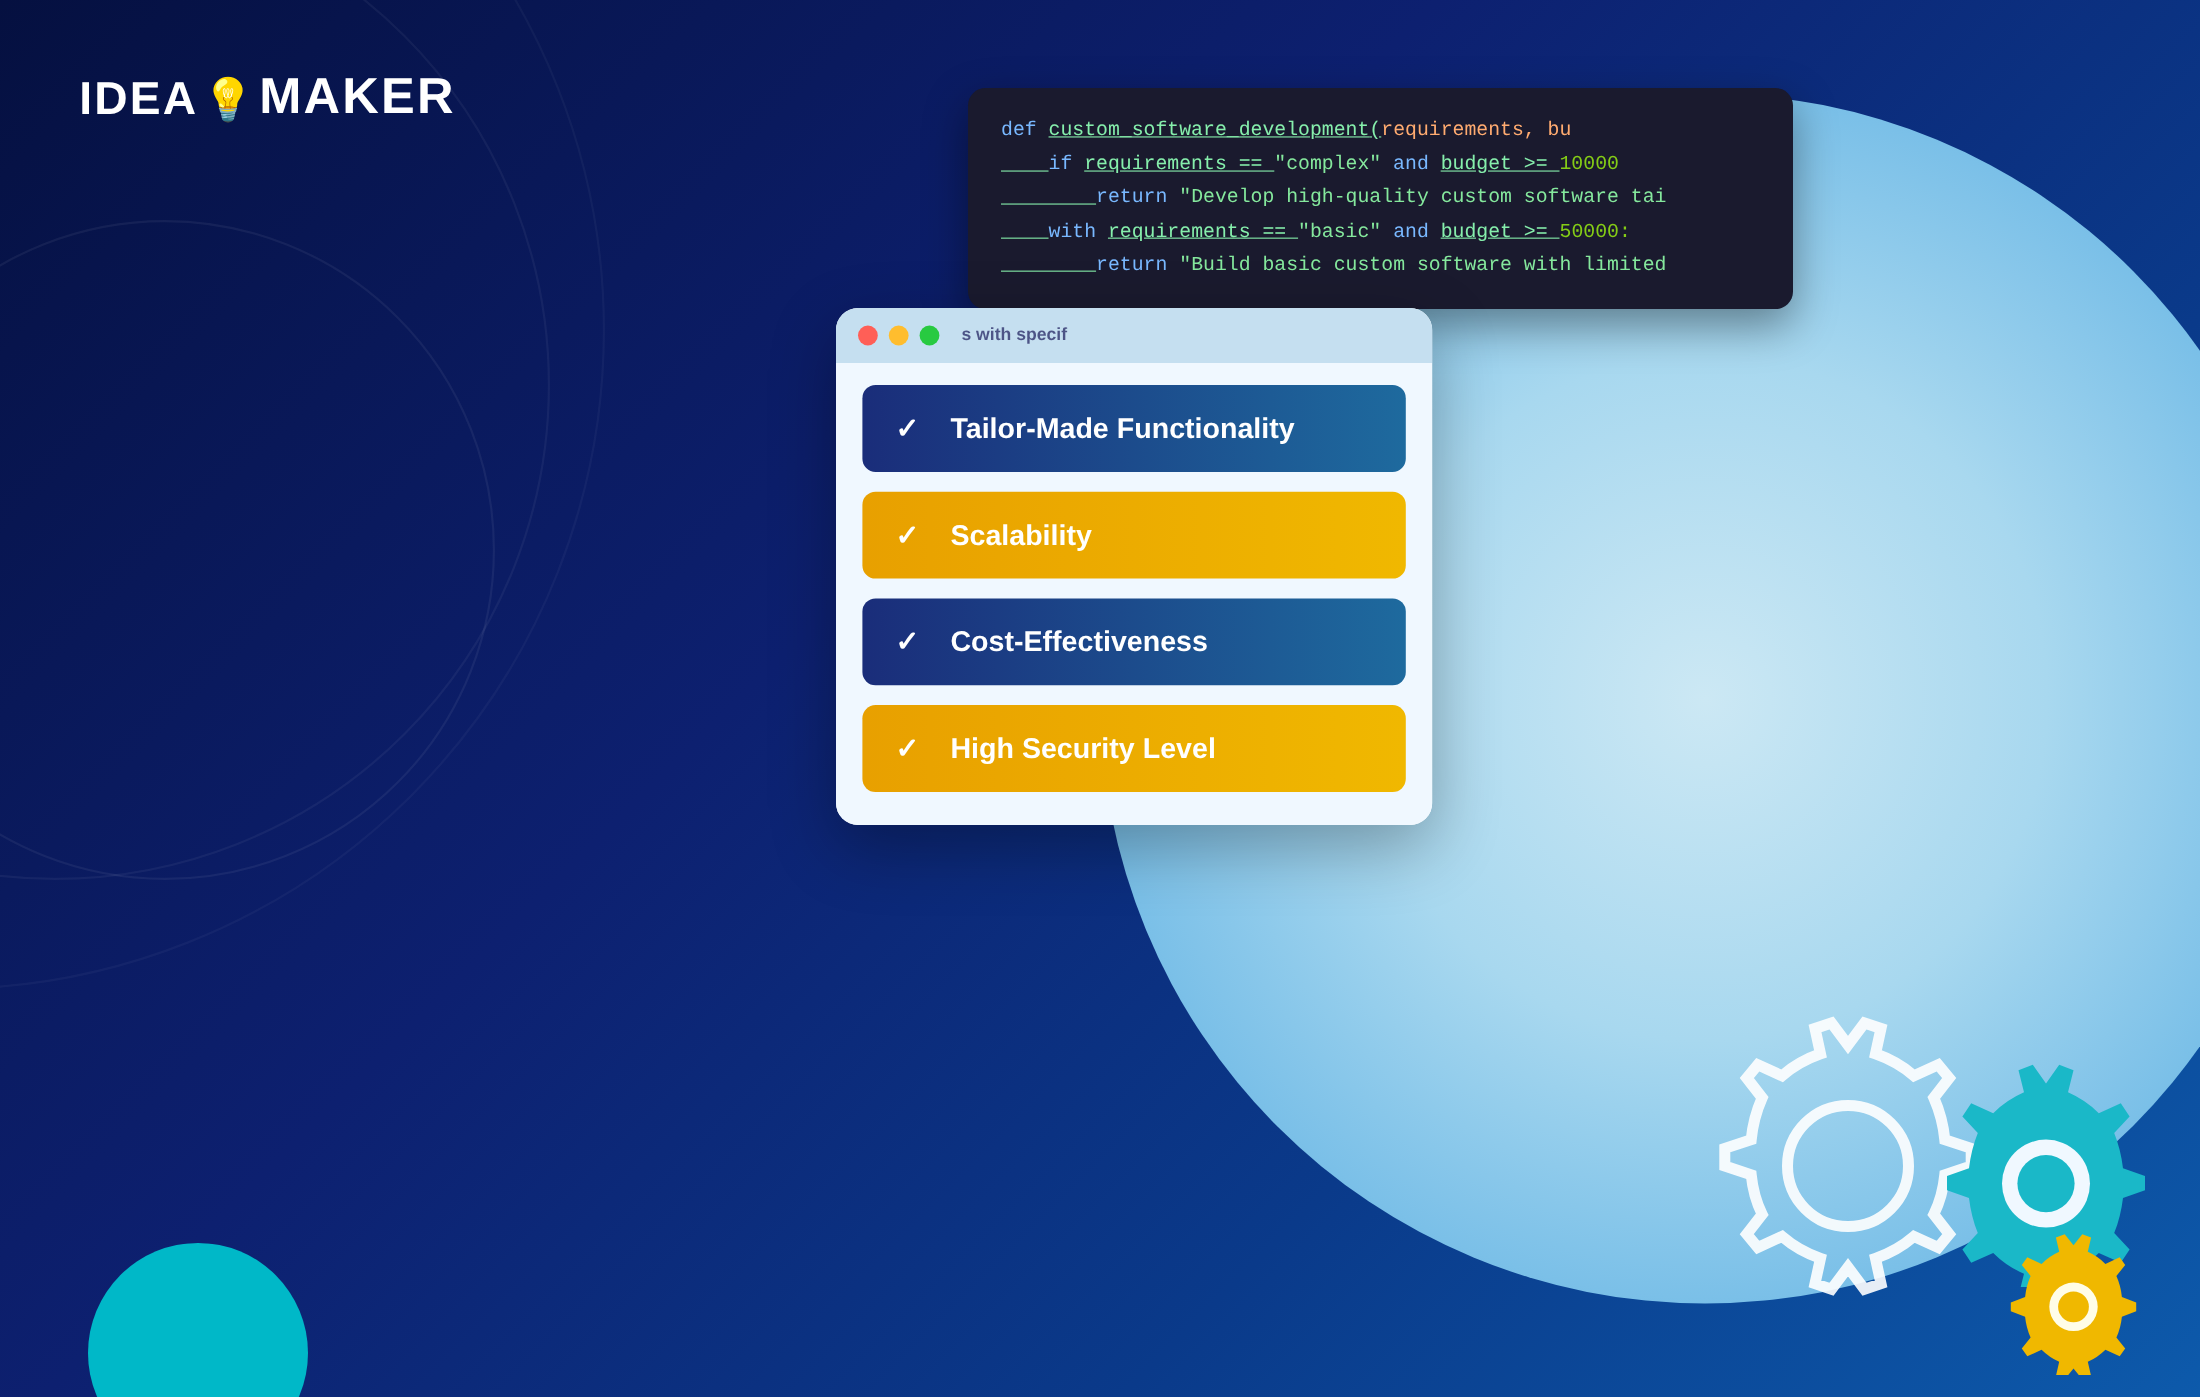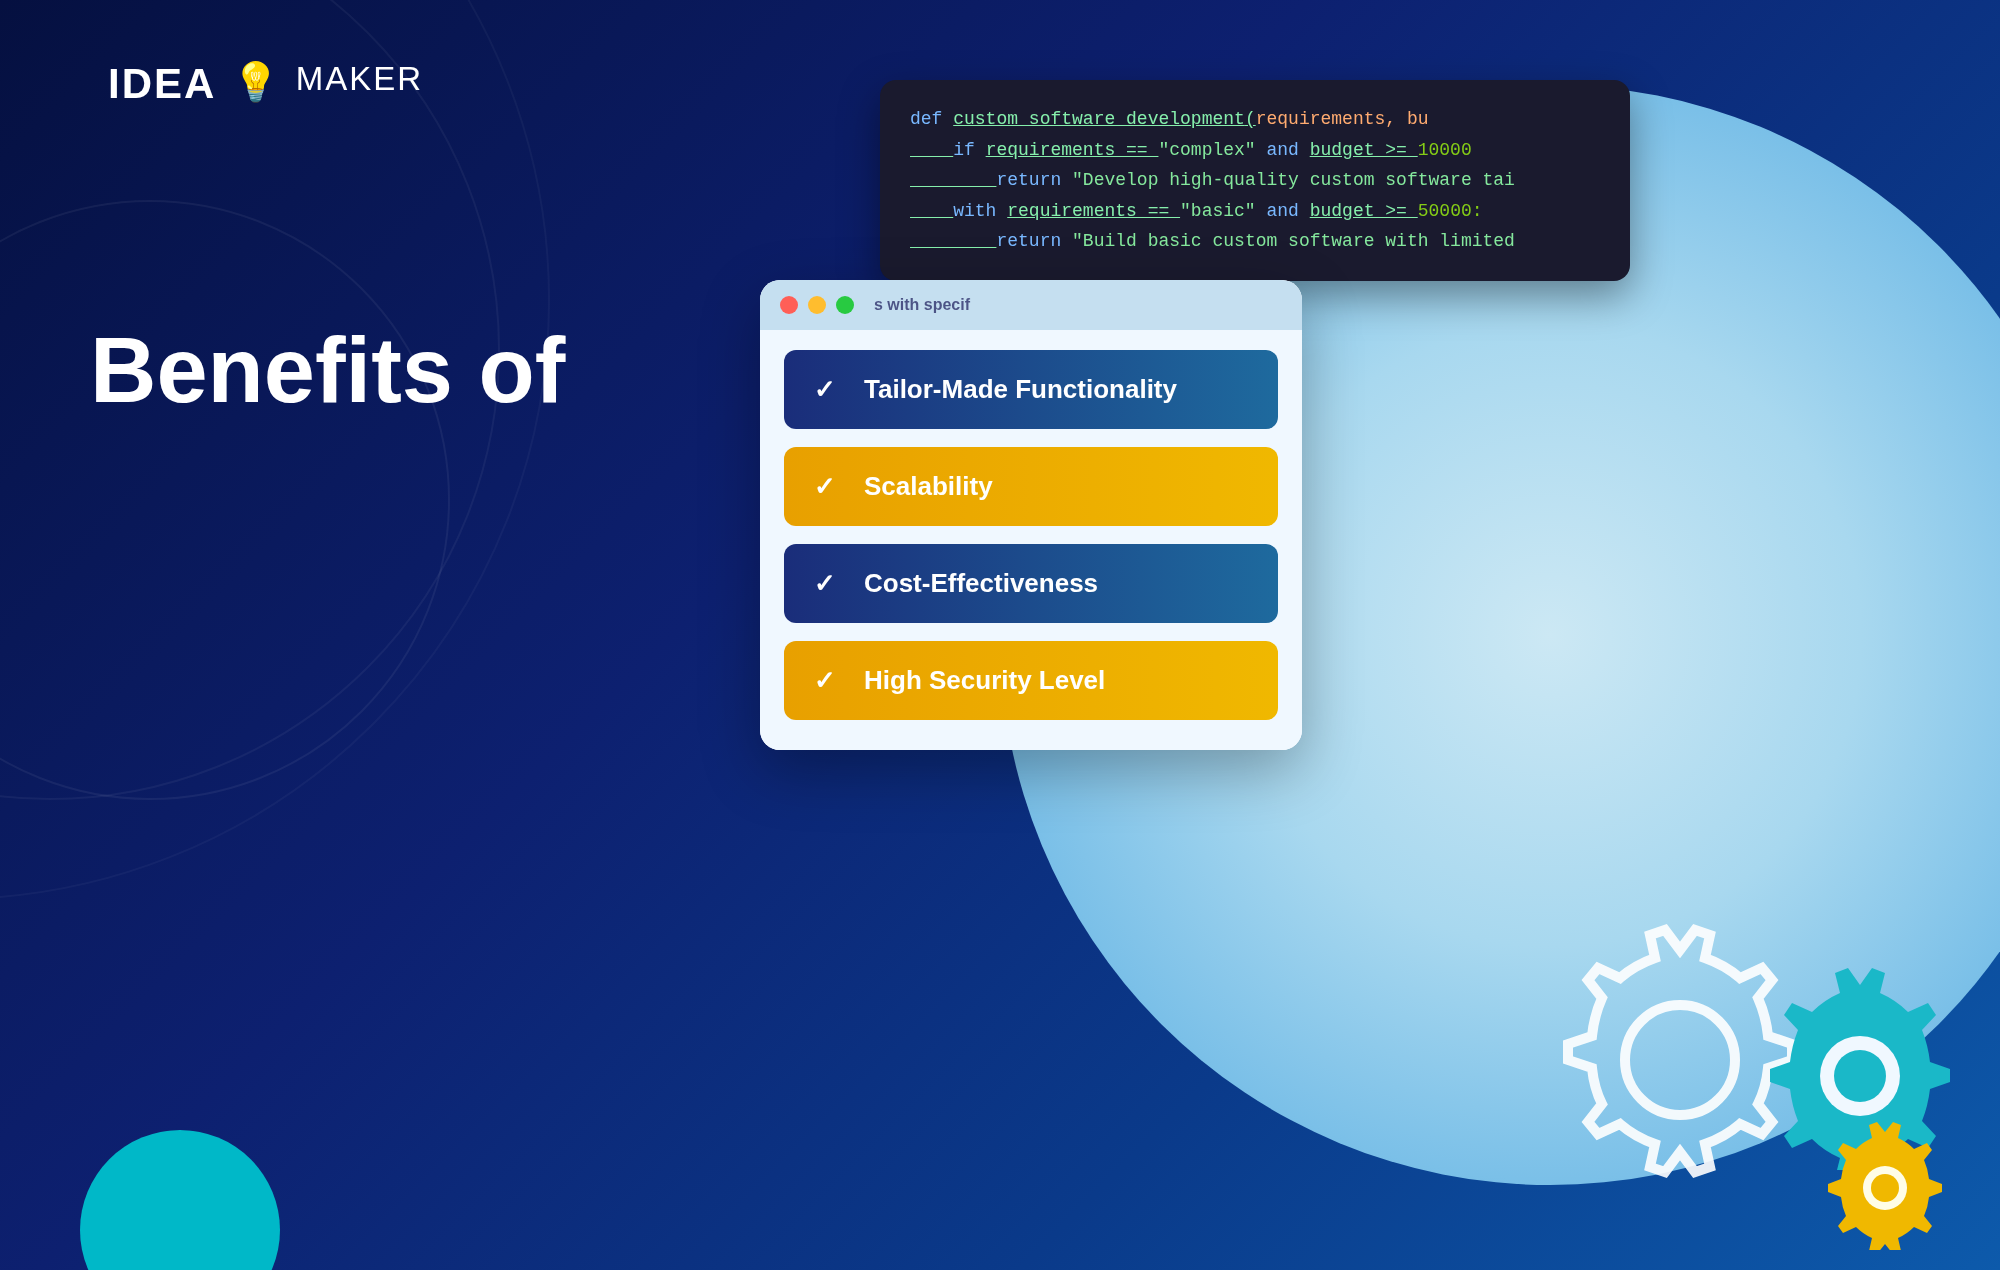--- a/index.html
+++ b/index.html
@@ -63,40 +63,40 @@
       background: #00b8c8;
       bottom: -60px;
       left: 80px;
       clip-path: ellipse(100% 100% at 50% 100%);
     }
 
     
     .logo {
       position: absolute;
       top: 60px;
-      left: 108px;
+      left: 72px;
       display: flex;
-      align-items: flex-start;
-      gap: 16px;
+      align-items: flex-end;
+      gap: 4px;
     }
     .logo-text-idea {
       color: white;
       font-size: 42px;
       font-weight: 900;
       letter-spacing: 2px;
     }
     .logo-bulb {
       color: white;
       font-size: 38px;
       display: inline-block;
     }
     .logo-text-maker {
       color: white;
-      font-size: 33px;
-      font-weight: 400;
+      font-size: 46px;
+      font-weight: 700;
       letter-spacing: 2px;
     }
 
     
     .headline {
       position: absolute;
       left: 90px;
       top: 320px;
       color: white;
       font-size: 92px;
@@ -223,21 +223,20 @@
 
 <div class="cyan-arc"></div>
 
 <div class="logo">
   <span class="logo-text-idea">IDEA</span>
   <span class="logo-bulb">💡</span>
   <span class="logo-text-maker">MAKER</span>
 </div>
 
 <div class="headline">
-  <div>Benefits of</div>
 </div>
 
 <div class="code-editor">
   <div class="code-line">
     <span class="code-blue">def </span><span class="code-white">custom_software_development</span><span class="code-white">(</span><span class="code-orange">requirements, bu</span>
   </div>
   <div class="code-line">
     <span class="code-white">&nbsp;&nbsp;&nbsp;&nbsp;</span><span class="code-blue">if </span><span class="code-white">requirements == </span><span class="code-green">"complex"</span><span class="code-blue"> and </span><span class="code-white">budget &gt;= </span><span class="code-pink">10000</span>
   </div>
   <div class="code-line">

